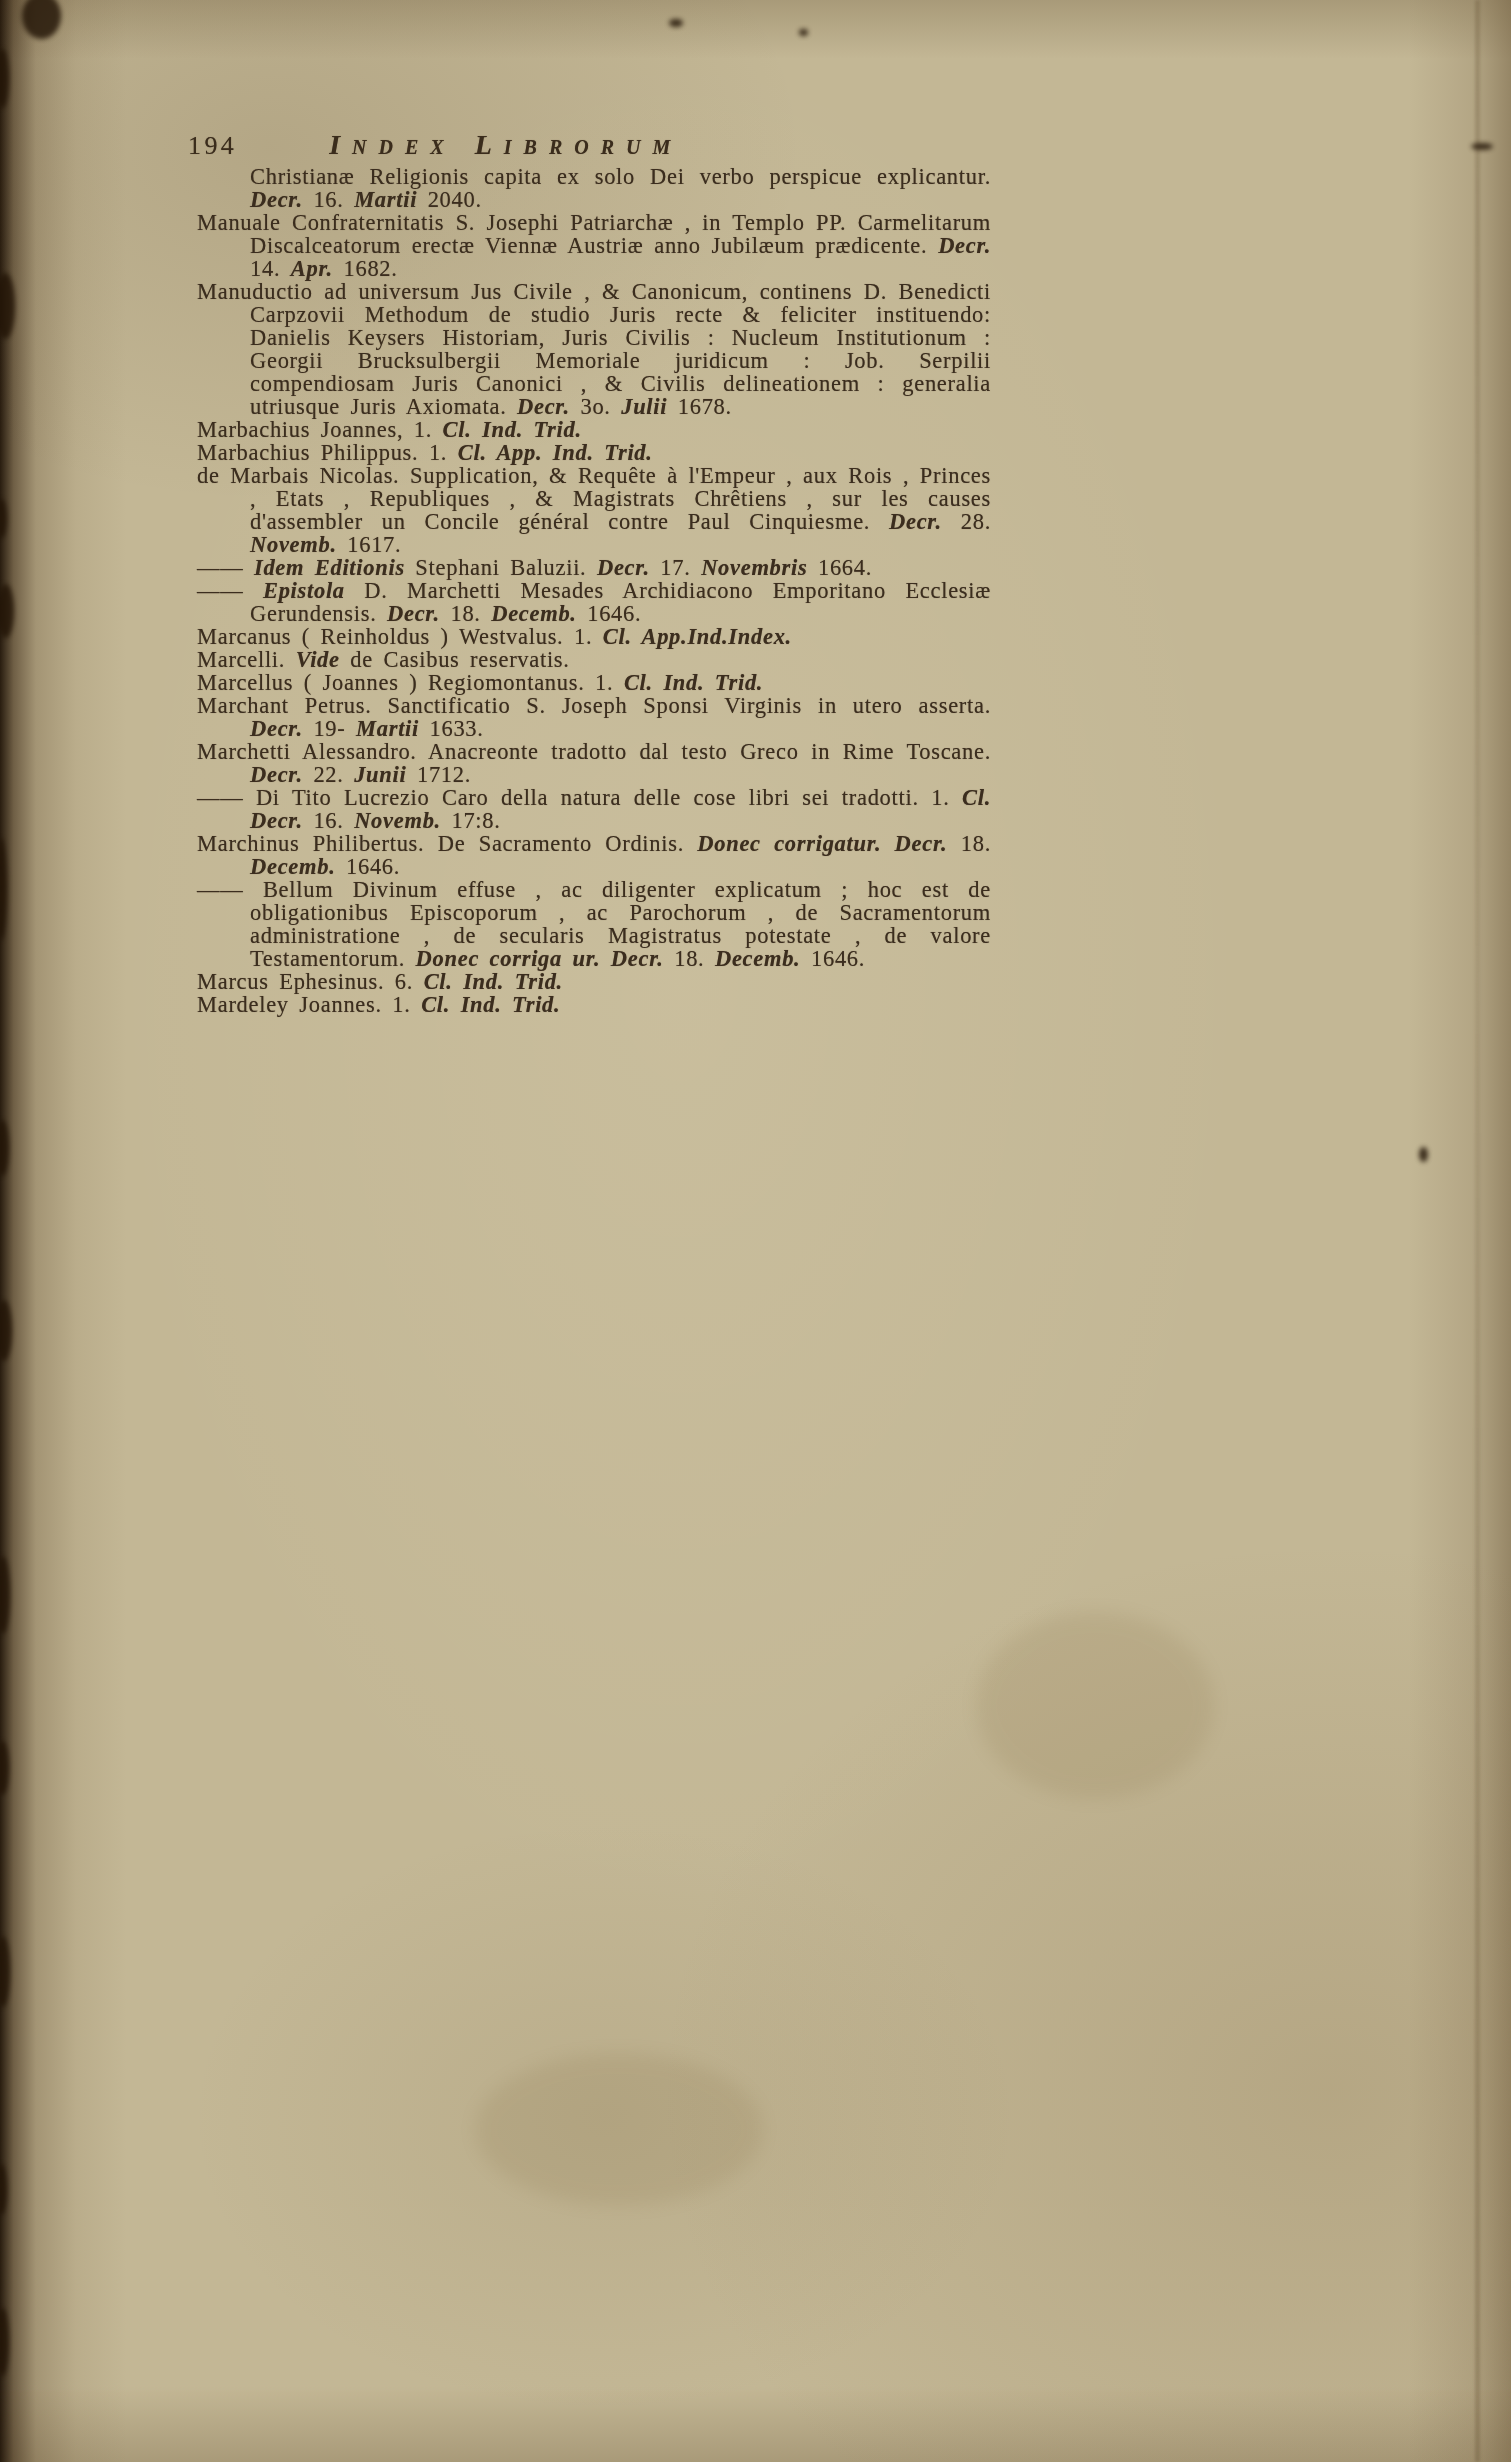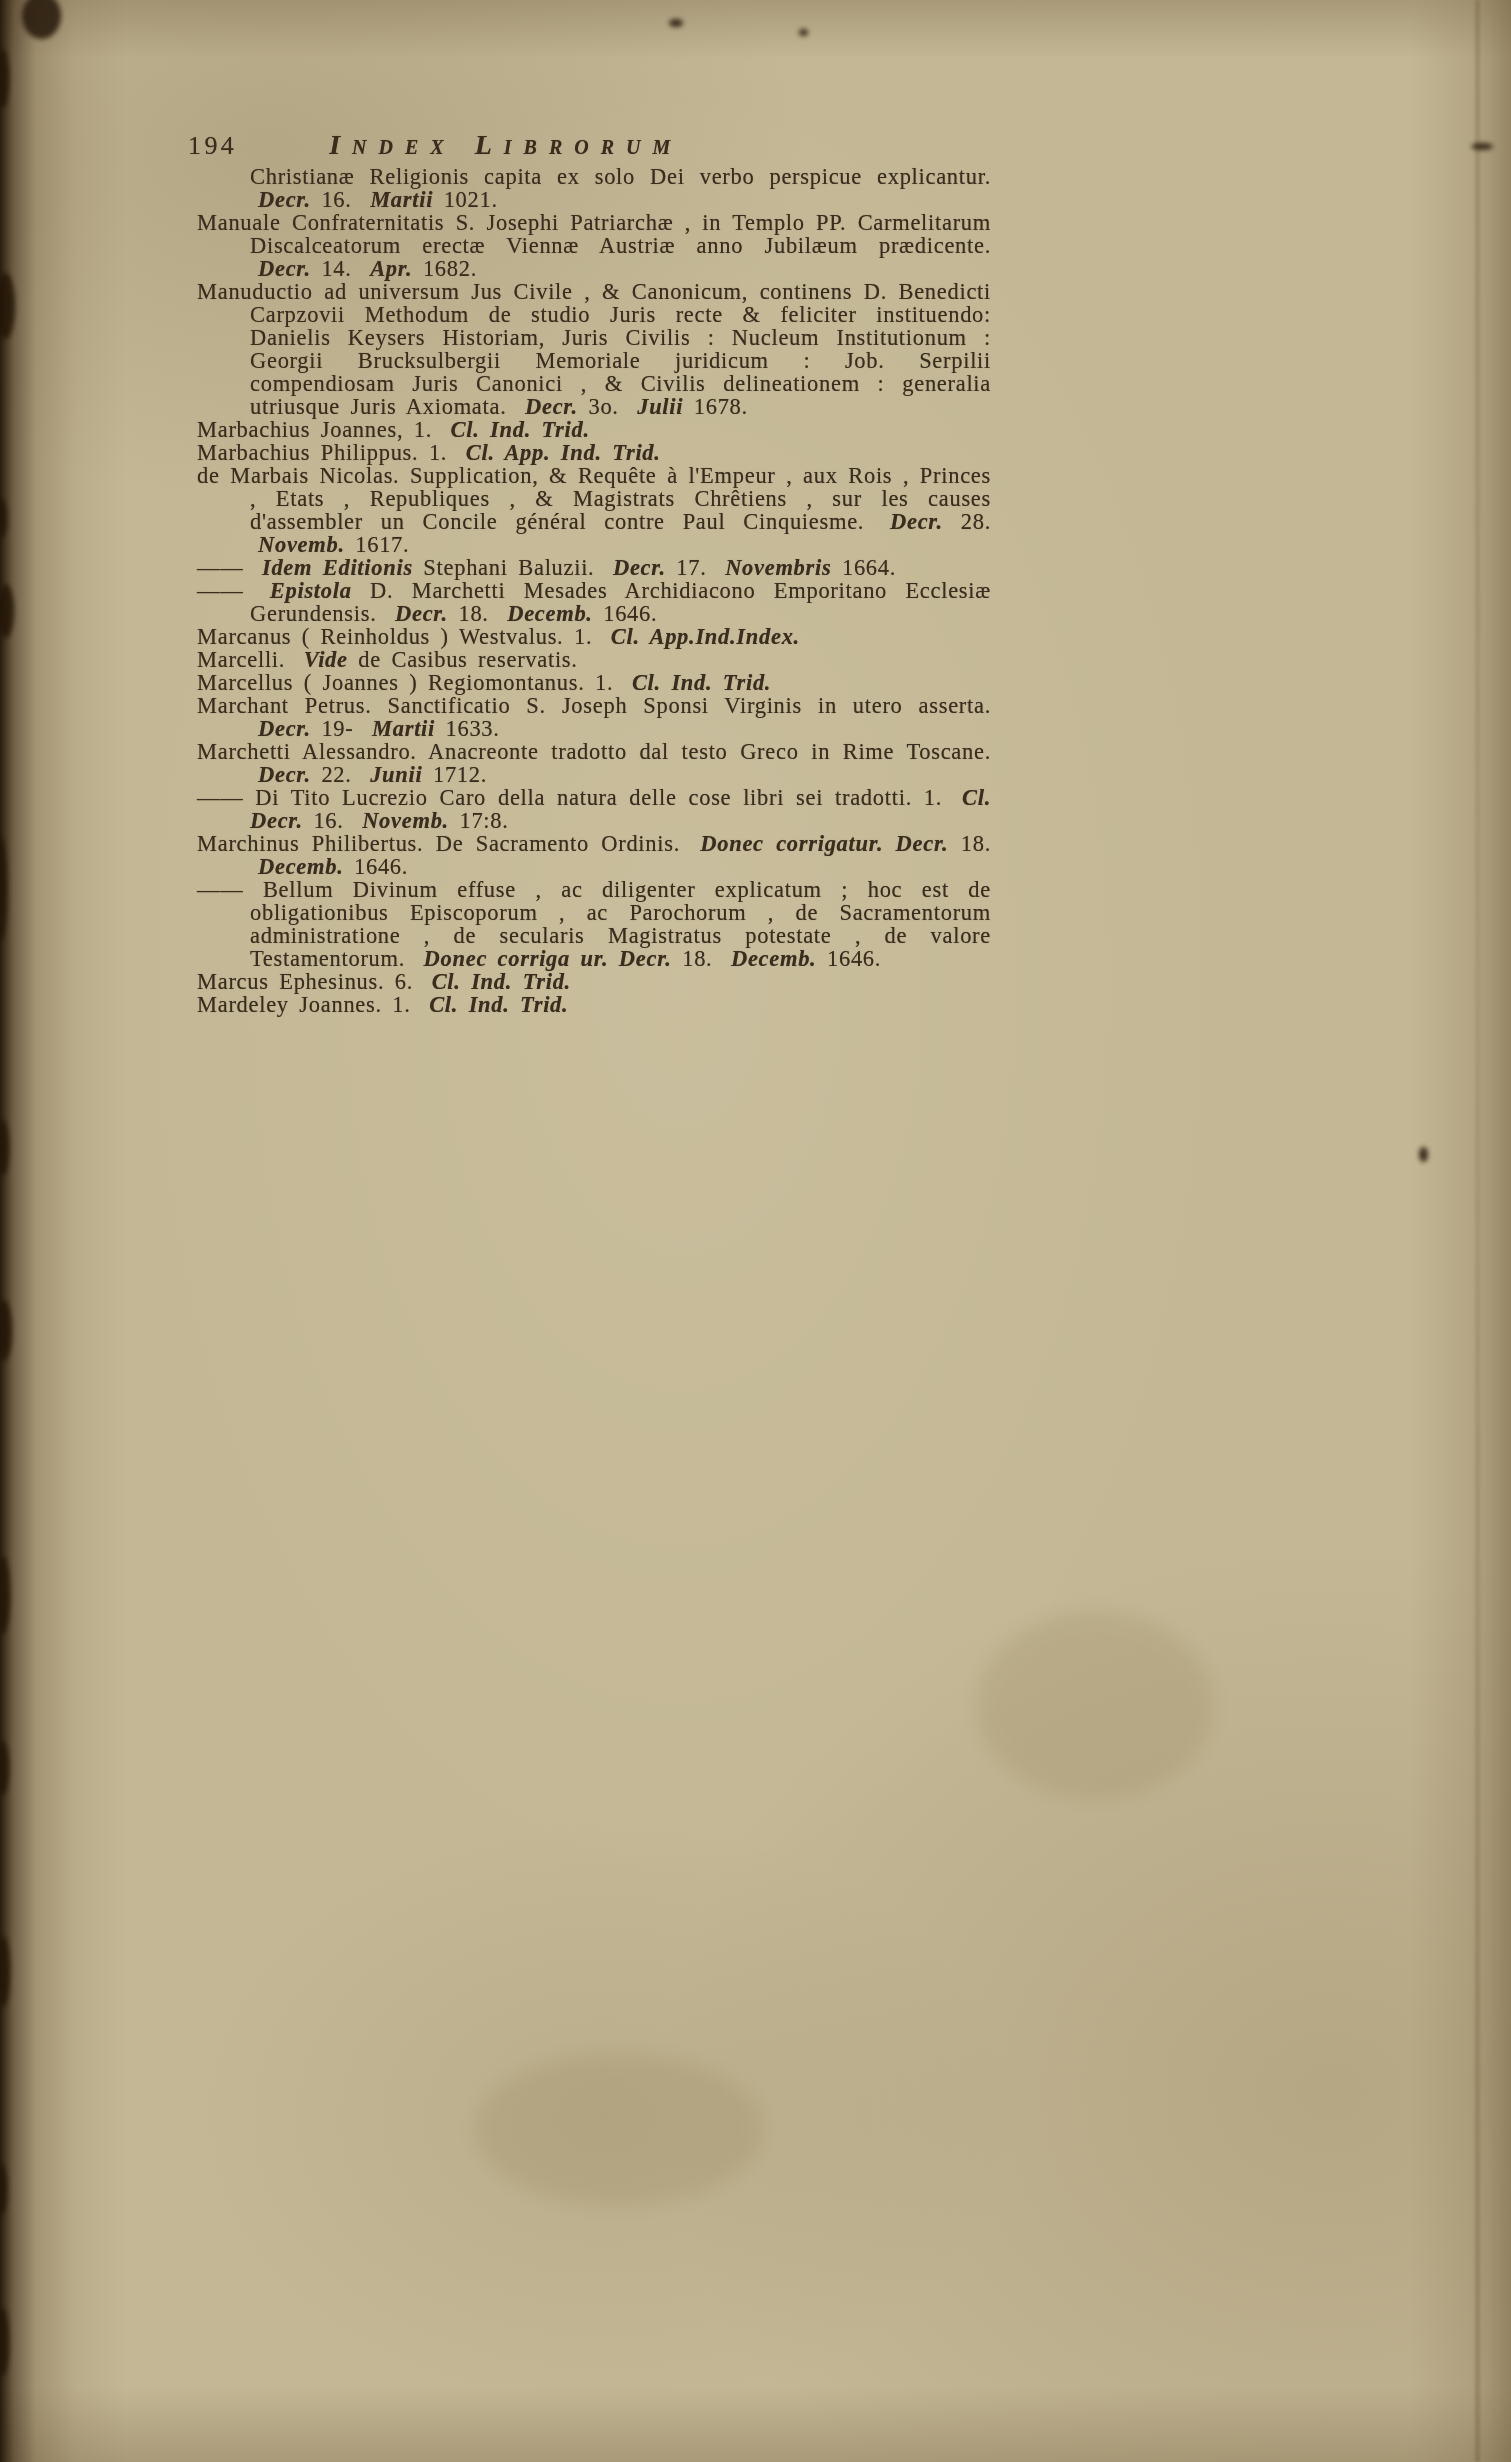--- a/index.html
+++ b/index.html
@@ -50,42 +50,42 @@
   .text {
     position:absolute; left:197px; top:165px; width:794px;
     color:#3b2d1e;
     font-size:22.5px; line-height:23px;
     text-align:justify;
     letter-spacing:0.7px; word-spacing:4.2px;
     text-shadow:0 0 0.8px rgba(59,45,31,0.55);
   }
   .entry { text-indent:-53px; padding-left:53px; }
   .entry.cont { text-indent:0; }
-  .i { font-style:italic; font-weight:bold;margin-left:8px; }
+  .i { font-style:italic; font-weight:bold; }
 
   .stain {
     position:absolute; background:#221406;
     filter:blur(2.5px); opacity:0.82; border-radius:50%;
   }
   .stain.soft { filter:blur(8.5px); opacity:0.10; background:#6e5426; }
 </style>
 </head>
 <body>
 
 <div class="page">
 
   <div class="edge-line"></div>
 
   <div class="headrow">
     <span class="pagenum">194</span>
     <span class="runhead">Index Librorum</span>
   </div>
 
   <div class="text">
-      <p class="entry cont"><span>Christianæ Religionis capita ex solo Dei verbo perspicue explicantur. </span><span class="i">Decr.</span><span> 16. </span><span class="i">Martii</span><span> 1021.</span></p>
+      <p class="entry cont"><span>Christianæ Religionis capita ex solo Dei verbo perspicue explicantur. </span><span class="i">Decr.</span><span> 16. </span><span class="i">Martii</span><span> 2040.</span></p>
       <p class="entry"><span>Manuale Confraternitatis S. Josephi Patriarchæ , in Templo PP. Carmelitarum Discalceatorum erectæ Viennæ Austriæ anno Jubilæum prædicente. </span><span class="i">Decr.</span><span> 14. </span><span class="i">Apr.</span><span> 1682.</span></p>
       <p class="entry"><span>Manuductio ad universum Jus Civile , &amp; Canonicum, continens D. Benedicti Carpzovii Methodum de studio Juris recte &amp; feliciter instituendo: Danielis Keysers Historiam, Juris Civilis : Nucleum Institutionum : Georgii Brucksulbergii Memoriale juridicum : Job. Serpilii compendiosam Juris Canonici , &amp; Civilis delineationem : generalia utriusque Juris Axiomata. </span><span class="i">Decr.</span><span> 3o. </span><span class="i">Julii</span><span> 1678.</span></p>
       <p class="entry"><span>Marbachius Joannes, 1. </span><span class="i">Cl. Ind. Trid.</span></p>
       <p class="entry"><span>Marbachius Philippus. 1. </span><span class="i">Cl. App. Ind. Trid.</span></p>
       <p class="entry"><span>de Marbais Nicolas. Supplication, &amp; Requête à l'Empeur , aux Rois , Princes , Etats , Republiques , &amp; Magistrats Chrêtiens , sur les causes d'assembler un Concile général contre Paul Cinquiesme. </span><span class="i">Decr.</span><span> 28. </span><span class="i">Novemb.</span><span> 1617.</span></p>
       <p class="entry"><span>—— </span><span class="i">Idem Editionis</span><span> Stephani Baluzii. </span><span class="i">Decr.</span><span> 17. </span><span class="i">Novembris</span><span> 1664.</span></p>
       <p class="entry"><span>—— </span><span class="i">Epistola</span><span> D. Marchetti Mesades Archidiacono Emporitano Ecclesiæ Gerundensis. </span><span class="i">Decr.</span><span> 18. </span><span class="i">Decemb.</span><span> 1646.</span></p>
       <p class="entry"><span>Marcanus ( Reinholdus ) Westvalus. 1. </span><span class="i">Cl. App.Ind.Index.</span></p>
       <p class="entry"><span>Marcelli. </span><span class="i">Vide</span><span> de Casibus reservatis.</span></p>
       <p class="entry"><span>Marcellus ( Joannes ) Regiomontanus. 1. </span><span class="i">Cl. Ind. Trid.</span></p>

